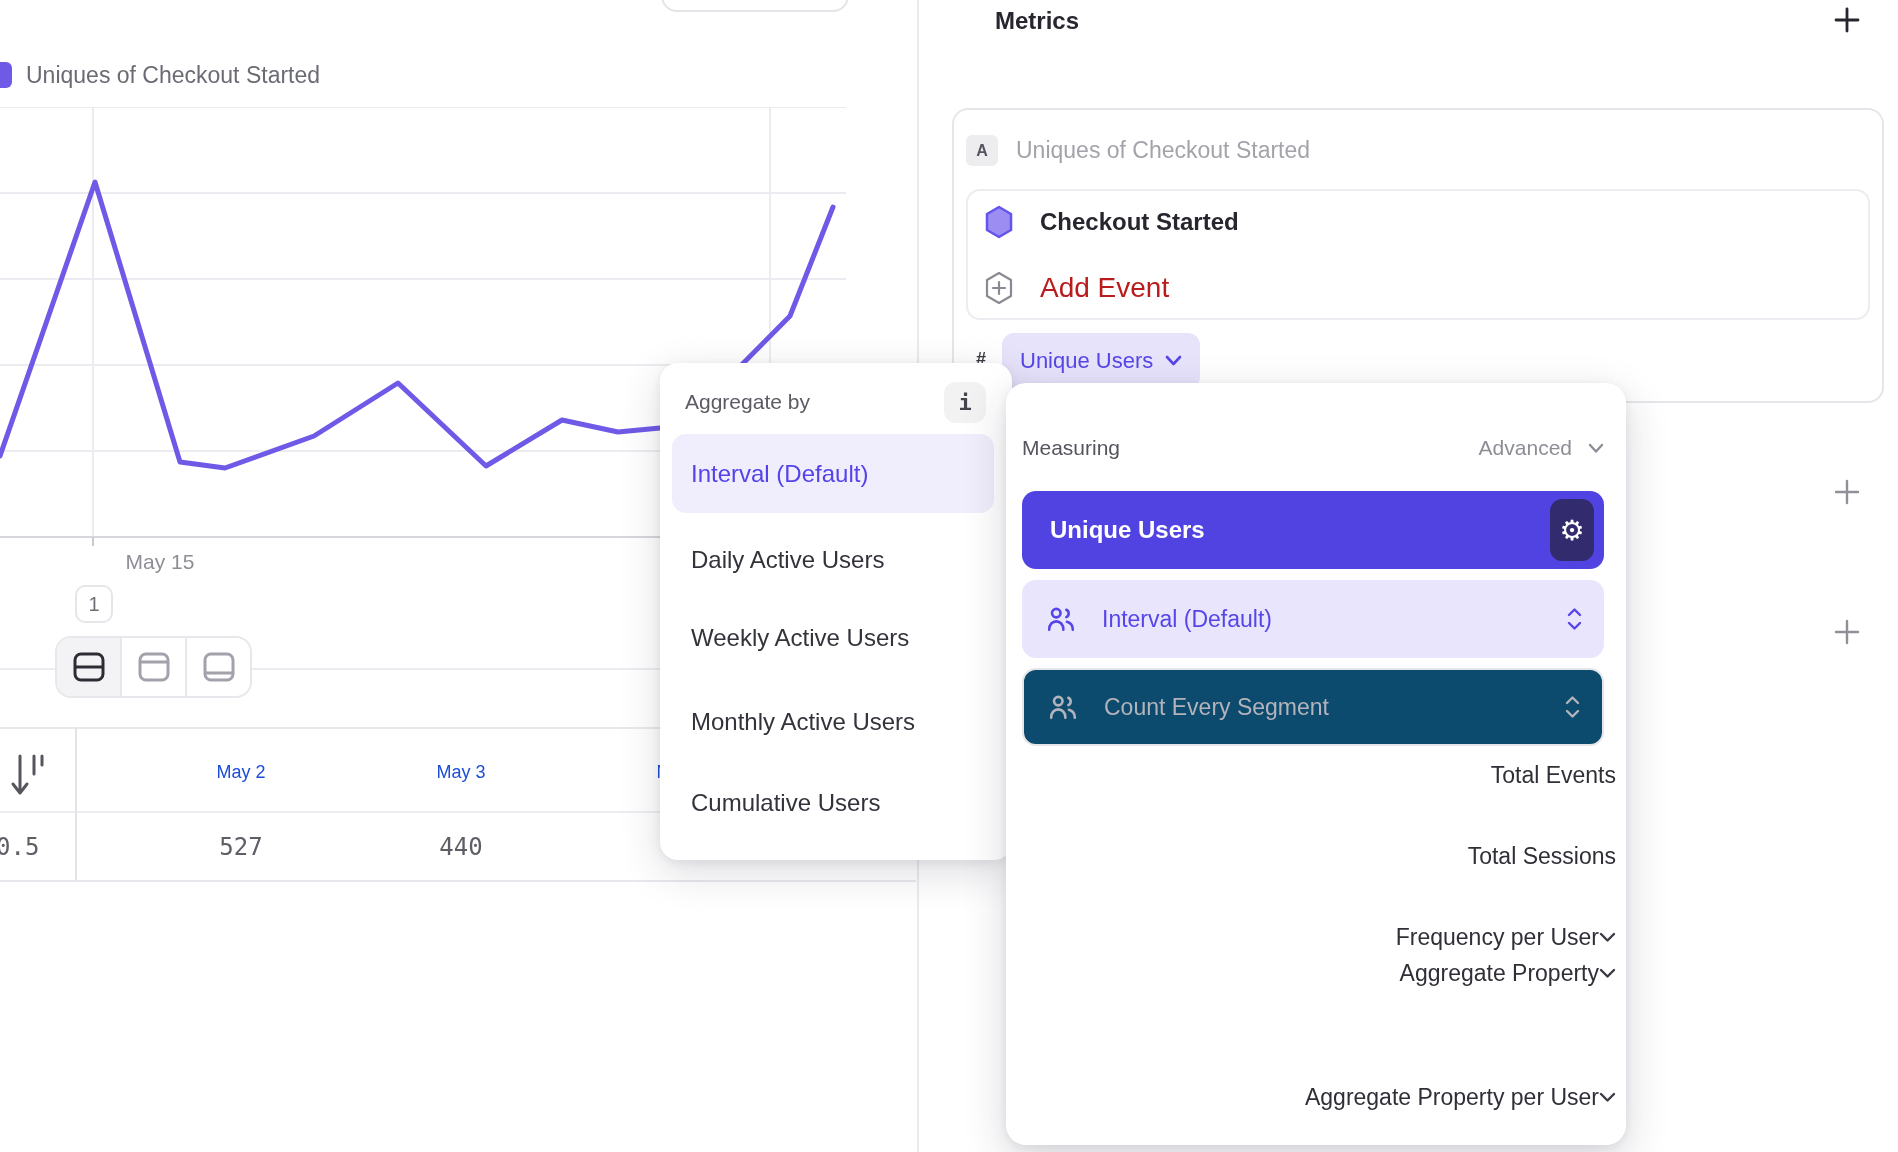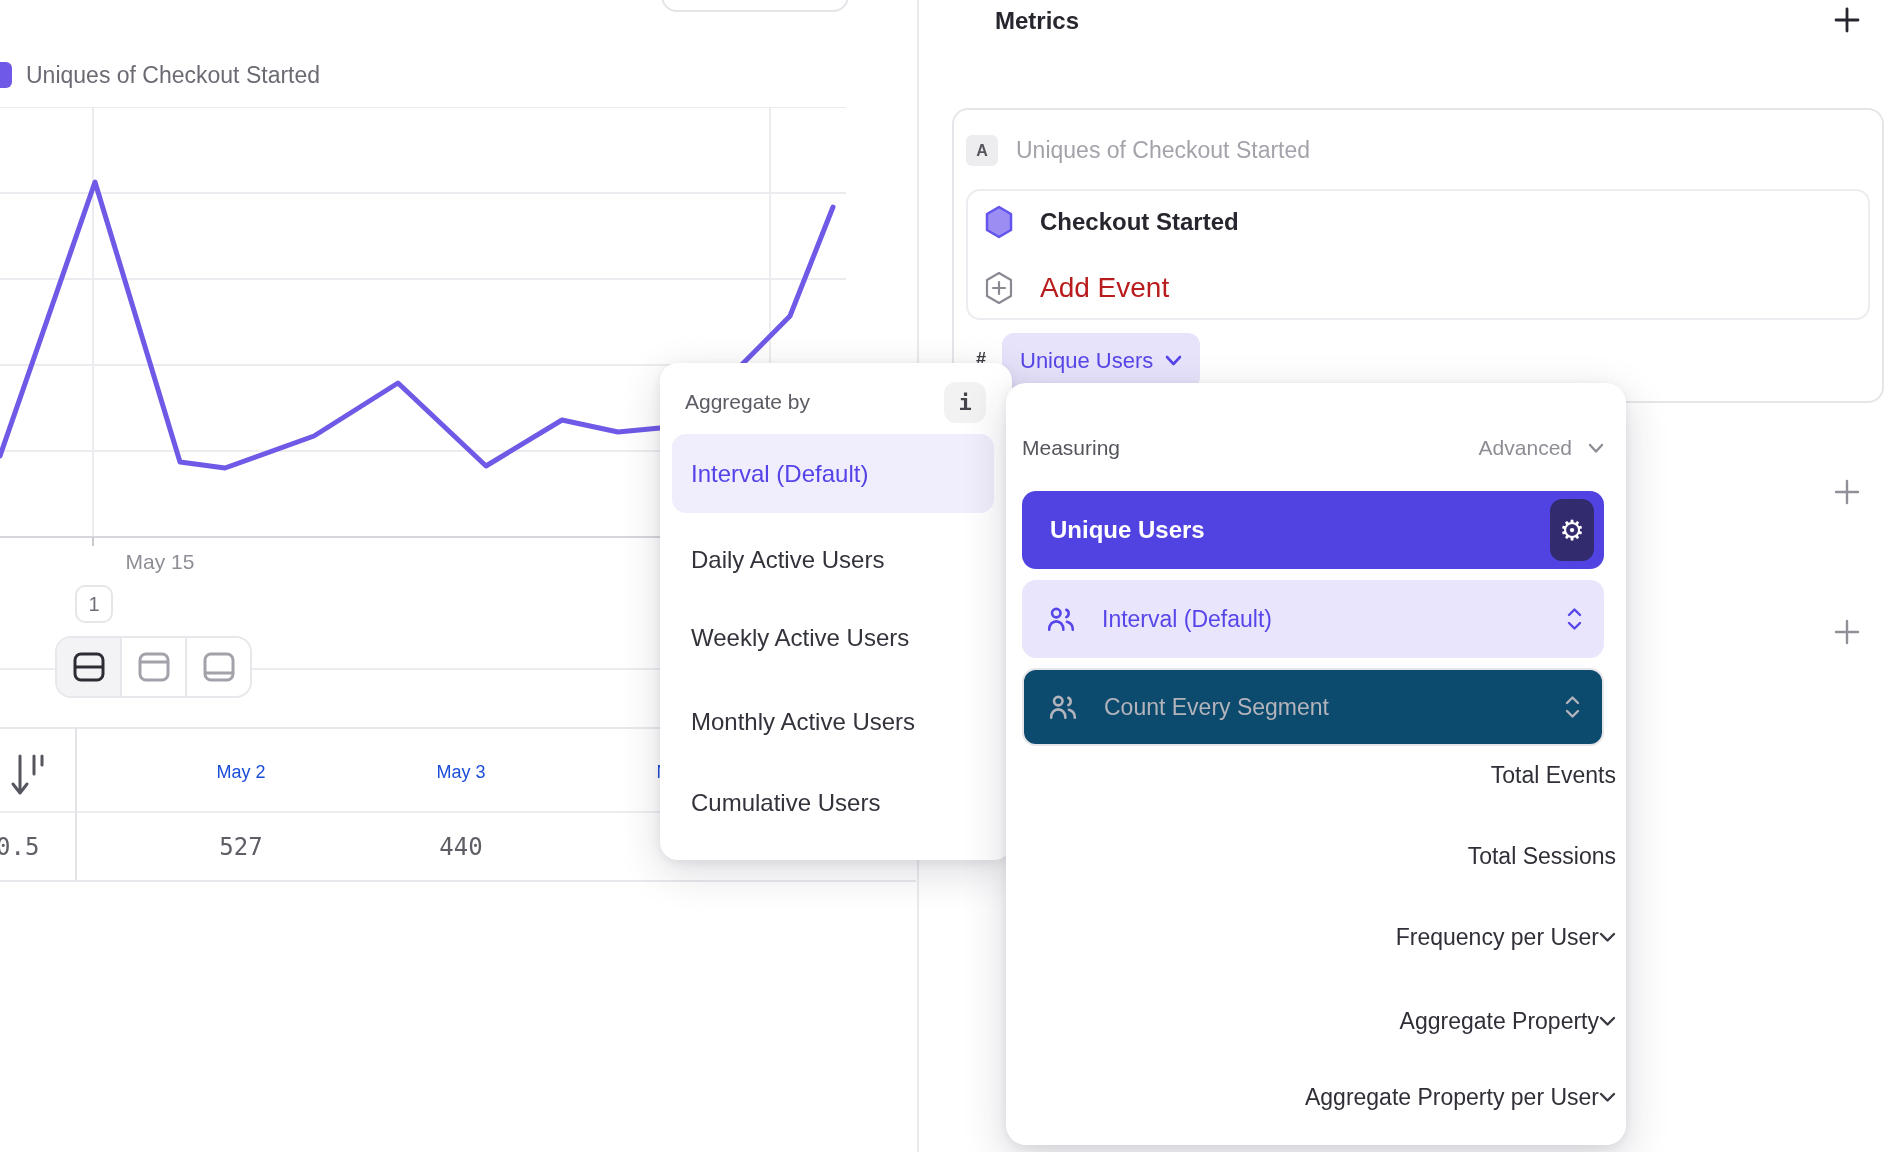--- a/index.html
+++ b/index.html
@@ -281,21 +281,21 @@
   </div>
   <div class="abs meas-item" style="top:839px">
     <span class="lbl">Total Sessions</span>
   </div>
   <div class="abs meas-item" style="top:920px">
     <span class="lbl">Frequency per User</span>
     <svg width="17" height="11" viewBox="0 0 17 11">
       <polyline points="2,2 8.5,8.5 15,2" fill="none" stroke="#3a3a42" stroke-width="2.4" stroke-linecap="round" stroke-linejoin="round"></polyline>
     </svg>
   </div>
-  <div class="abs meas-item" style="top:1004px">
+  <div class="abs meas-item" style="top:956px">
     <span class="lbl">Aggregate Property</span>
     <svg width="17" height="11" viewBox="0 0 17 11">
       <polyline points="2,2 8.5,8.5 15,2" fill="none" stroke="#3a3a42" stroke-width="2.4" stroke-linecap="round" stroke-linejoin="round"></polyline>
     </svg>
   </div>
   <div class="abs meas-item" style="top:1080px">
     <span class="lbl">Aggregate Property per User</span>
     <svg width="17" height="11" viewBox="0 0 17 11">
       <polyline points="2,2 8.5,8.5 15,2" fill="none" stroke="#3a3a42" stroke-width="2.4" stroke-linecap="round" stroke-linejoin="round"></polyline>
     </svg>

